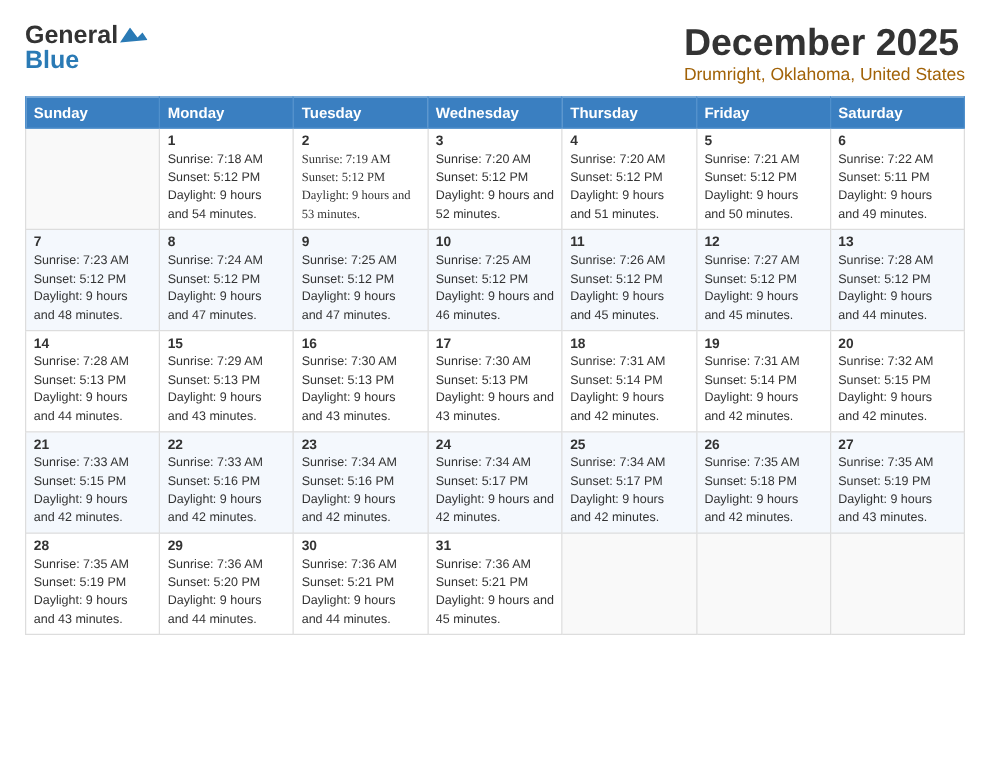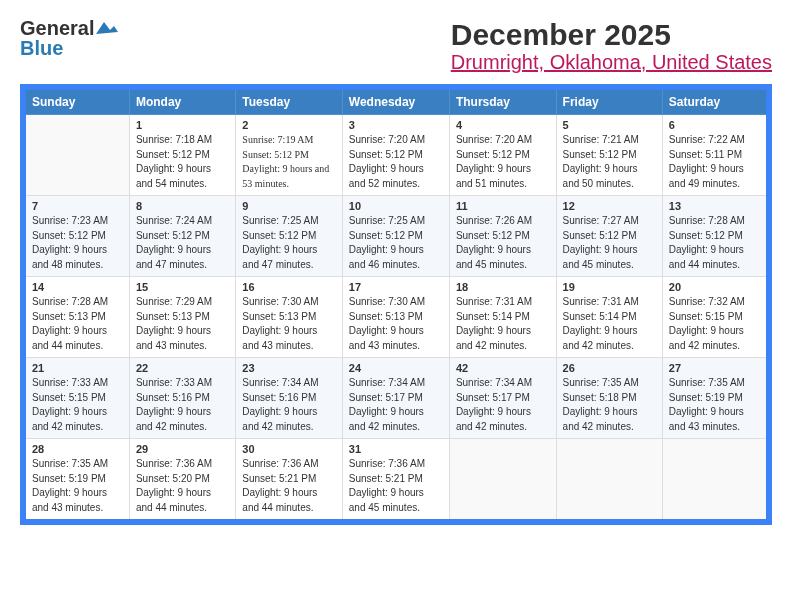--- a/index.html
+++ b/index.html
@@ -25,28 +25,27 @@
     .title-block {
       text-align: left;
     }
     .main-title {
       font-size: 30px;
       font-weight: bold;
       color: #333;
       line-height: 1.1;
     }
     .subtitle {
-      font-size: 20px;
-      color: #be185d;
-      text-decoration: underline;
+      font-size: 14px;
+      color: #a16207;
     }
     .calendar {
       width: 100%;
       border-collapse: collapse;
-      border: 6px solid #3b82f6;
+      border: 1px solid #3b82f6;
       padding-left: 46px;
     }
     .calendar th {
       background: #3a7fc1;
       color: #fff;
       font-size: 12px;
       font-weight: bold;
       padding: 5px 6px;
       text-align: left;
       border: 1px solid #5090cc;
@@ -278,21 +277,21 @@
 Sunset: 5:16 PM
 Daylight: 9 hours and 42 minutes.</div>
           </td>
           <td>
             <span class="day-number">24</span>
             <div class="day-info" style="white-space: pre-line;">Sunrise: 7:34 AM
 Sunset: 5:17 PM
 Daylight: 9 hours and 42 minutes.</div>
           </td>
           <td>
-            <span class="day-number">42</span>
+            <span class="day-number">25</span>
             <div class="day-info" style="white-space: pre-line;">Sunrise: 7:34 AM
 Sunset: 5:17 PM
 Daylight: 9 hours and 42 minutes.</div>
           </td>
           <td>
             <span class="day-number">26</span>
             <div class="day-info" style="white-space: pre-line;">Sunrise: 7:35 AM
 Sunset: 5:18 PM
 Daylight: 9 hours and 42 minutes.</div>
           </td>

